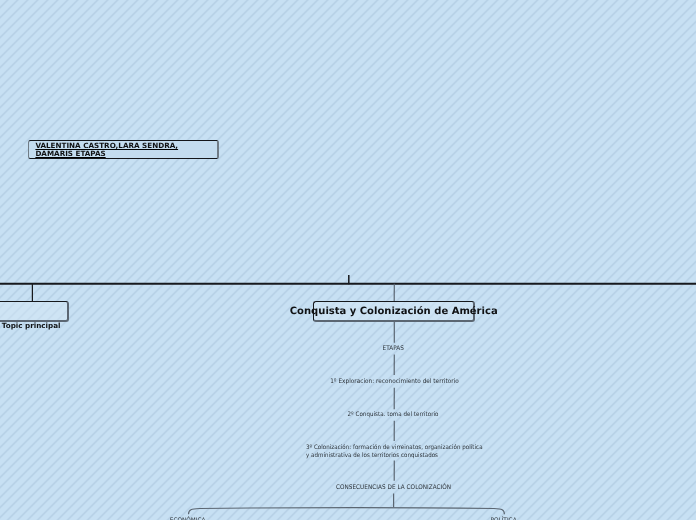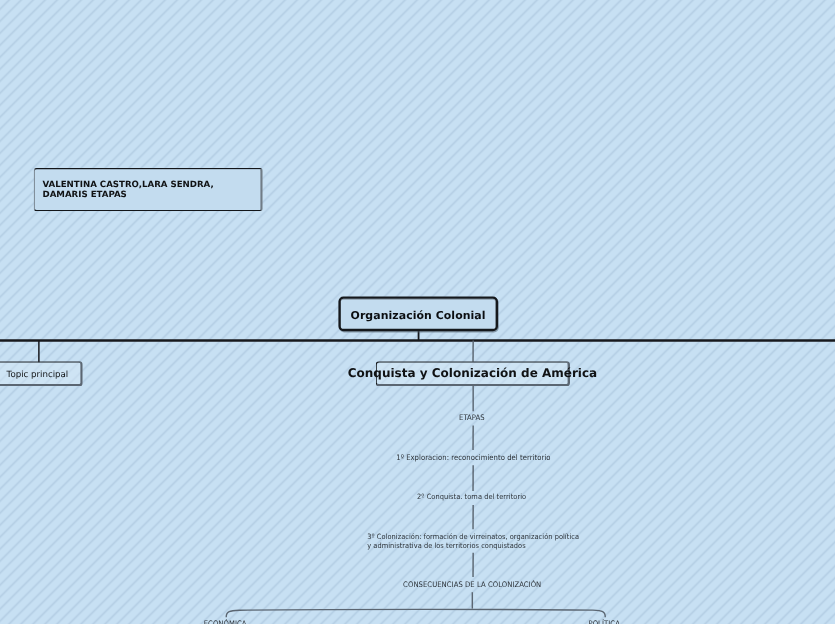--- a/index.html
+++ b/index.html
@@ -15,32 +15,32 @@
   #stripes{position:absolute;inset:0;
     background-image:repeating-linear-gradient(135deg,
       rgba(140,168,196,0) 0px, rgba(140,168,196,0) 4.0px,
       rgba(140,168,196,0.28) 5.2px, rgba(140,168,196,0.28) 5.6px,
       rgba(140,168,196,0) 6.8px, rgba(140,168,196,0) 7.07px);
   }
   .canvas{position:absolute;inset:0;transform:translateZ(0);backface-visibility:hidden;}
   svg.lines{position:absolute;left:0;top:0;width:696px;height:520px;overflow:visible;}
   .node{position:absolute;box-sizing:border-box;background:#c3dcef;
         display:flex;align-items:center;justify-content:center;text-align:center;}
-  .n-name{left:27.8px;top:139.6px;width:191.4px;height:36px;border:1.3px solid #13161a;border-radius:2.5px;
+  .n-name{left:27.8px;top:139.6px;width:191.4px;height:19px;border:1.3px solid #13161a;border-radius:2.5px;
     border-left:1.3px solid #707c86;border-right:2px solid #707c86;
-    justify-content:flex-start;padding-left:6.6px;padding-top:1.6px;}
+    justify-content:flex-start;padding-left:6.6px;padding-top:1.6px;text-decoration:underline;}
   .n-name span{font-weight:bold;font-size:7.2px;line-height:8.1px;color:#101214;text-align:left;white-space:nowrap;}
   .n-root{left:282px;top:246.8px;width:132.8px;height:29px;border:2.1px solid #15181c;border-radius:4.2px;
     box-shadow:0.7px 1px 0 rgba(80,95,108,0.55), inset 0 0.7px 0 rgba(120,134,146,0.75);}
   .n-root span{font-weight:bold;font-size:9.1px;color:#0b0e11;letter-spacing:0.05px;white-space:nowrap;
     position:relative;top:2.6px;}
   .n-topic{left:-6px;top:300.6px;width:75.4px;height:21.4px;border:1.4px solid #15181c;border-radius:3px;
     border-right:2px solid #5b6672;border-bottom:2px solid #5b6672;
     background:rgba(214,232,247,0.45);}
-  .n-topic span{font-weight:normal;font-size:7.2px;color:#101214;white-space:nowrap;position:relative;top:1px;text-align:center;}
+  .n-topic span{font-weight:bold;font-size:7.2px;color:#101214;white-space:nowrap;position:relative;top:15px;text-align:center;}
   .n-conq{left:313px;top:300.6px;width:162.4px;height:21.4px;border:1.4px solid #15181c;border-radius:3px;
     border-right:2px solid #5b6672;border-bottom:2px solid #5b6672;
     background:rgba(214,232,247,0.45);}
   .n-conq span{font-weight:bold;font-size:10px;color:#101214;white-space:nowrap;position:relative;top:0.9px;}
   .txt{position:absolute;color:#2b3137;font-size:6.35px;line-height:7.15px;letter-spacing:0.04px;
        font-stretch:condensed;white-space:nowrap;}
   .ctr{text-align:center;transform:translateX(-50%);}
 </style>
 </head>
 <body>
@@ -60,23 +60,20 @@
     <path d="M394.3,420.8 L394.2,441.0" stroke="#5b6672" stroke-width="1.2" fill="none"></path>
     <path d="M394.3,460.6 L394.2,480.8" stroke="#5b6672" stroke-width="1.2" fill="none"></path>
     <path d="M393.6,493.5 L393.6,507.2" stroke="#5b6672" stroke-width="1.2" fill="none"></path>
     <path d="M188.5,514.3 C188.5,509.4 191.4,508.85 199.5,508.5 C 280,507.55 425,507.55 494.0,508.45 C 502.0,508.85 504.4,509.4 504.4,514.3" stroke="#5b6672" stroke-width="1.15" fill="none" stroke-linecap="butt"></path>
   </svg>
 
   <div class="node n-name">
     <span><span>VALENTINA CASTRO,LARA SENDRA,</span><br><span>DAMARIS ETAPAS</span></span>
   </div>
 
-  <div class="node n-root">
-    <span>Organización Colonial</span>
-  </div>
 
   <div class="node n-topic">
     <span>Topic principal</span>
   </div>
 
   <div class="node n-conq">
     <span>Conquista y Colonización de América</span>
   </div>
 
   <div class="txt ctr" style="left:393.2px;top:345.3px;">ETAPAS</div>

